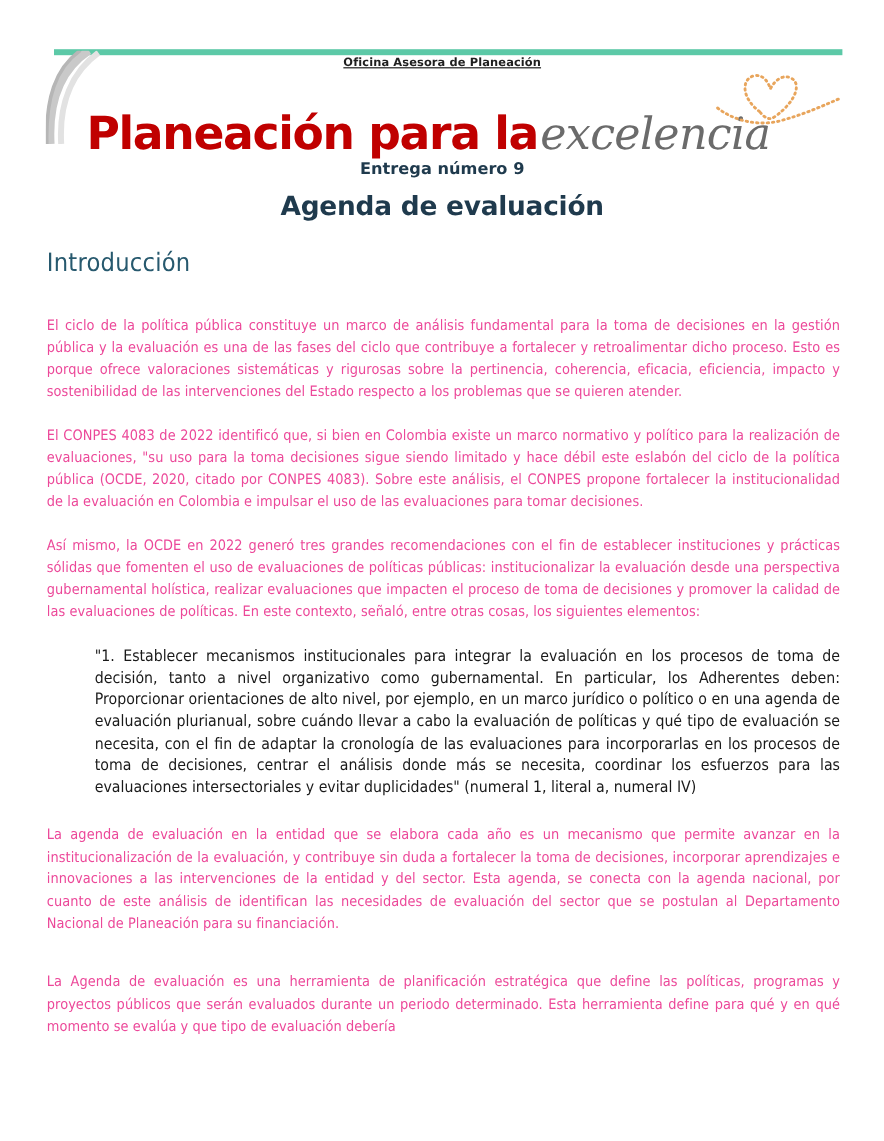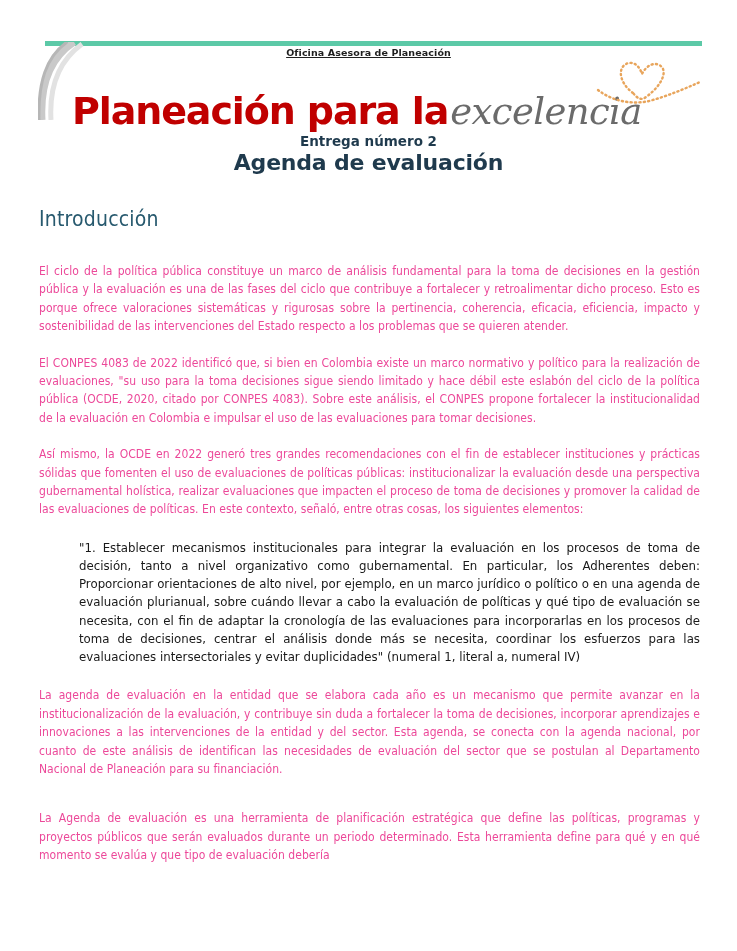--- a/index.html
+++ b/index.html
@@ -109,21 +109,21 @@
     width: 737px;
     text-align: center;
     font-family: "DejaVu Sans", sans-serif;
     font-size: 13.5px;
     font-weight: bold;
     color: #1F3A4D;
   }
   .doc-title {
     position: absolute;
     left: 0;
-    top: 150px;
+    top: 160px;
     width: 737px;
     text-align: center;
     font-family: "DejaVu Sans", sans-serif;
     font-size: 22px;
     font-weight: bold;
     color: #1F3A4D;
     letter-spacing: -.2px;
   }
 
   
@@ -204,21 +204,21 @@
     <div class="heart-mark">
       <svg width="120" height="58" viewBox="0 0 120 58">
         <g fill="none" stroke="#E8A55C" stroke-width="2.4" stroke-linecap="round" stroke-dasharray="1.2 3.2">
           <path d="M45 36 C29 24 30 8 41 6 C48 5 52 11 54 17 C58 9 65 5 71 8 C80 12 76 27 58 40 C53 44 49 41 45 36 Z"></path>
           <path d="M10 33 C24 44 44 48 61 44 C80 39 96 32 112 25"></path>
         </g>
       </svg>
     </div>
   </div>
 
-  <div class="delivery-line">Entrega número 2</div>
+  <div class="delivery-line">Entrega número 9</div>
 
   <div class="doc-title">Agenda de evaluación</div>
 
   <div class="content">
 
     <h2 class="section-h">Introducción</h2>
 
     <div class="gap-intro"></div>
 
     <p class="body-p">El ciclo de la política pública constituye un marco de análisis fundamental para la toma de decisiones en la gestión pública y la evaluación es una de las fases del ciclo que contribuye a fortalecer y retroalimentar dicho proceso. Esto es porque ofrece valoraciones sistemáticas y rigurosas sobre la pertinencia, coherencia, eficacia, eficiencia, impacto y sostenibilidad de las intervenciones del Estado respecto a los problemas que se quieren atender.</p>

